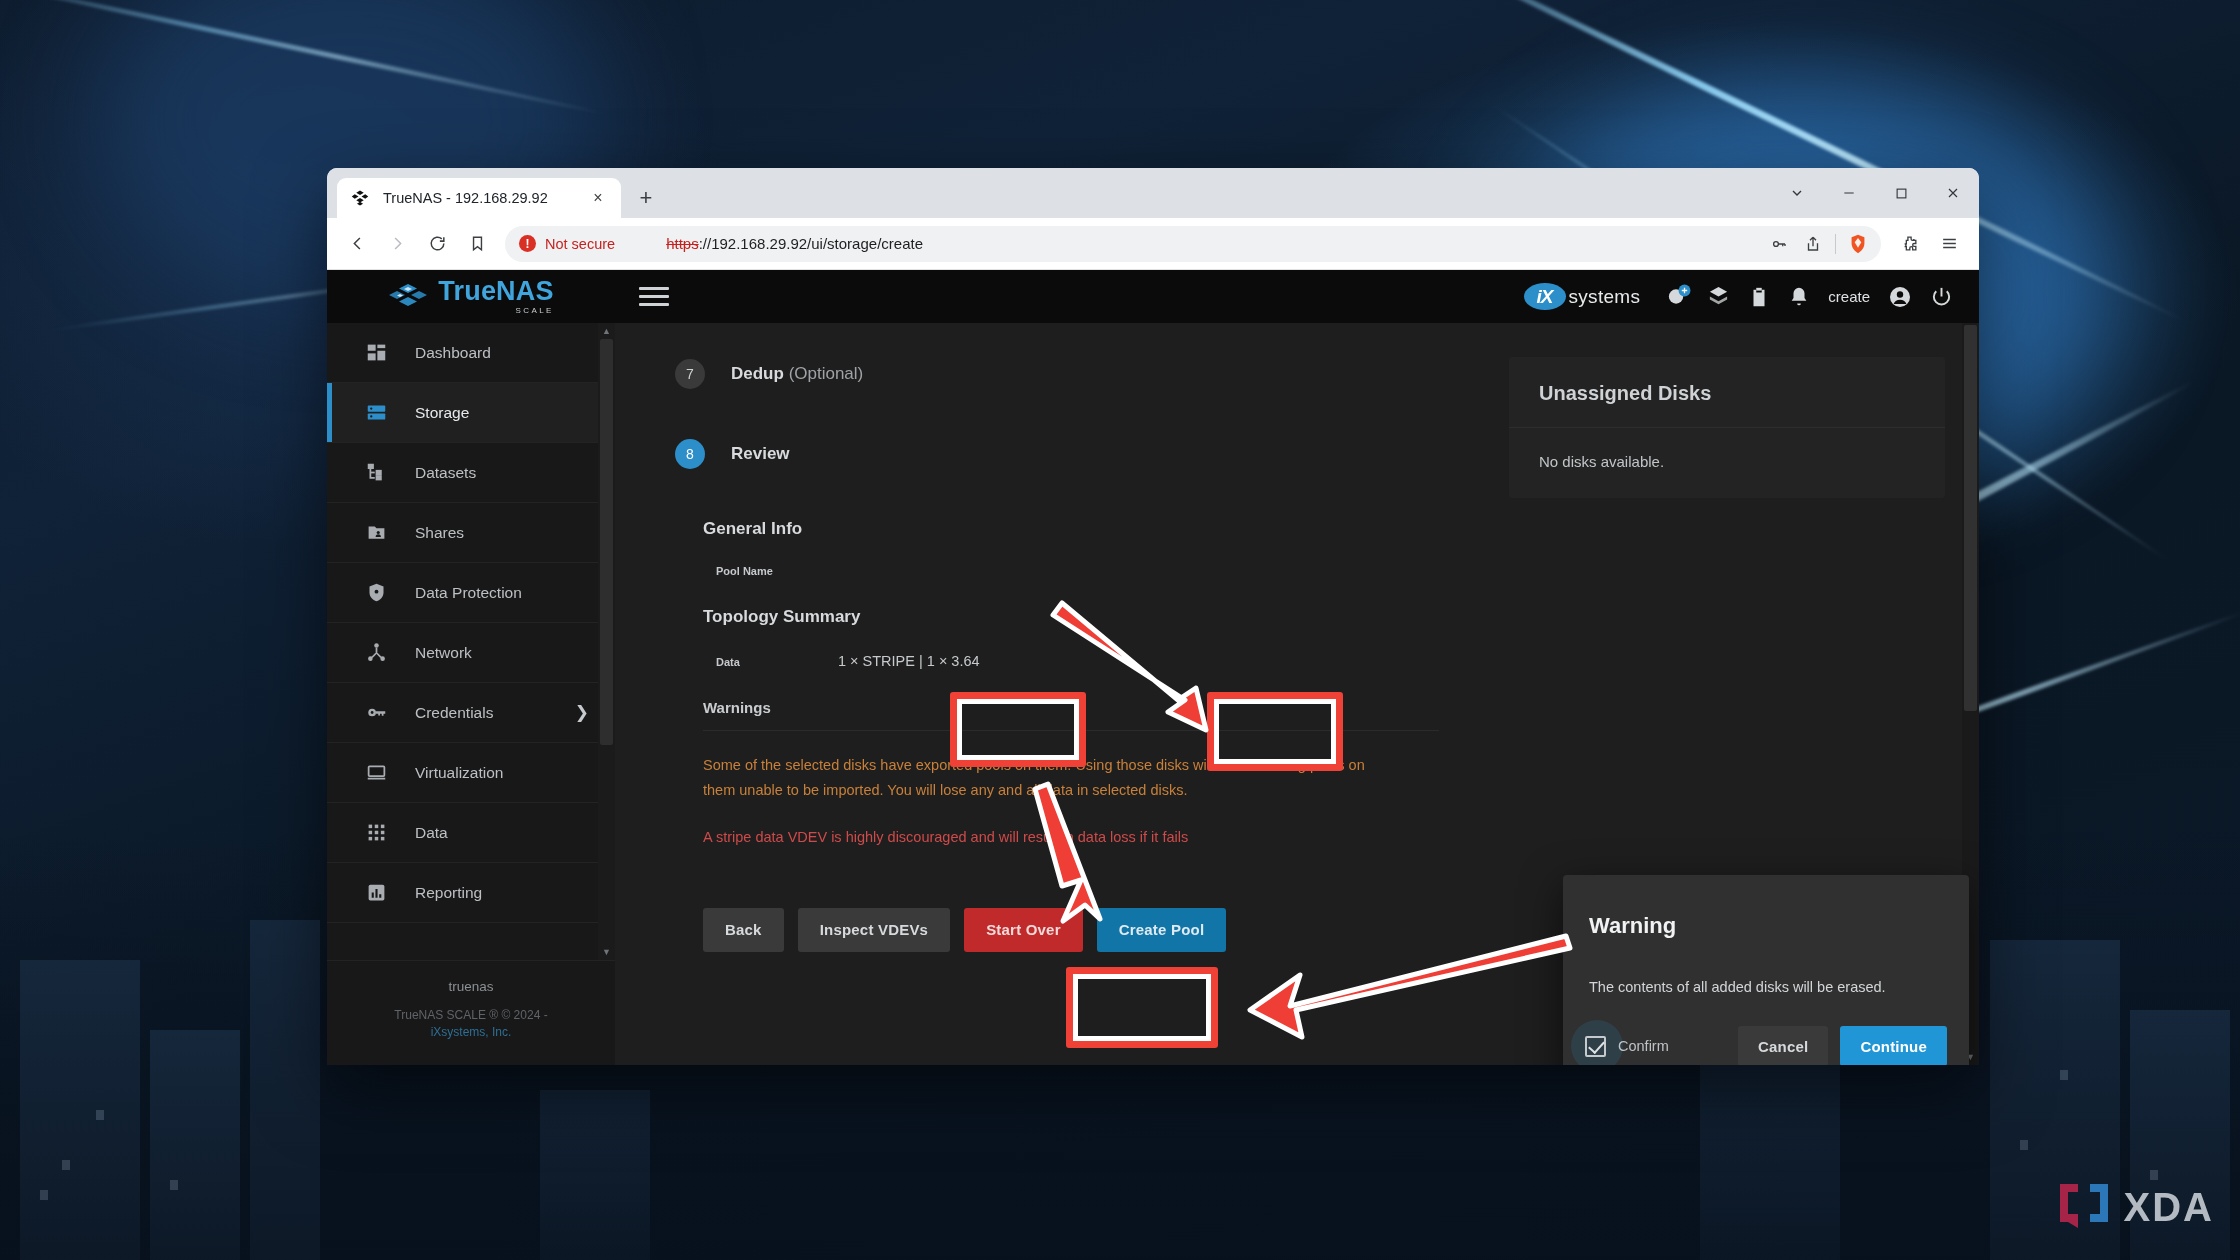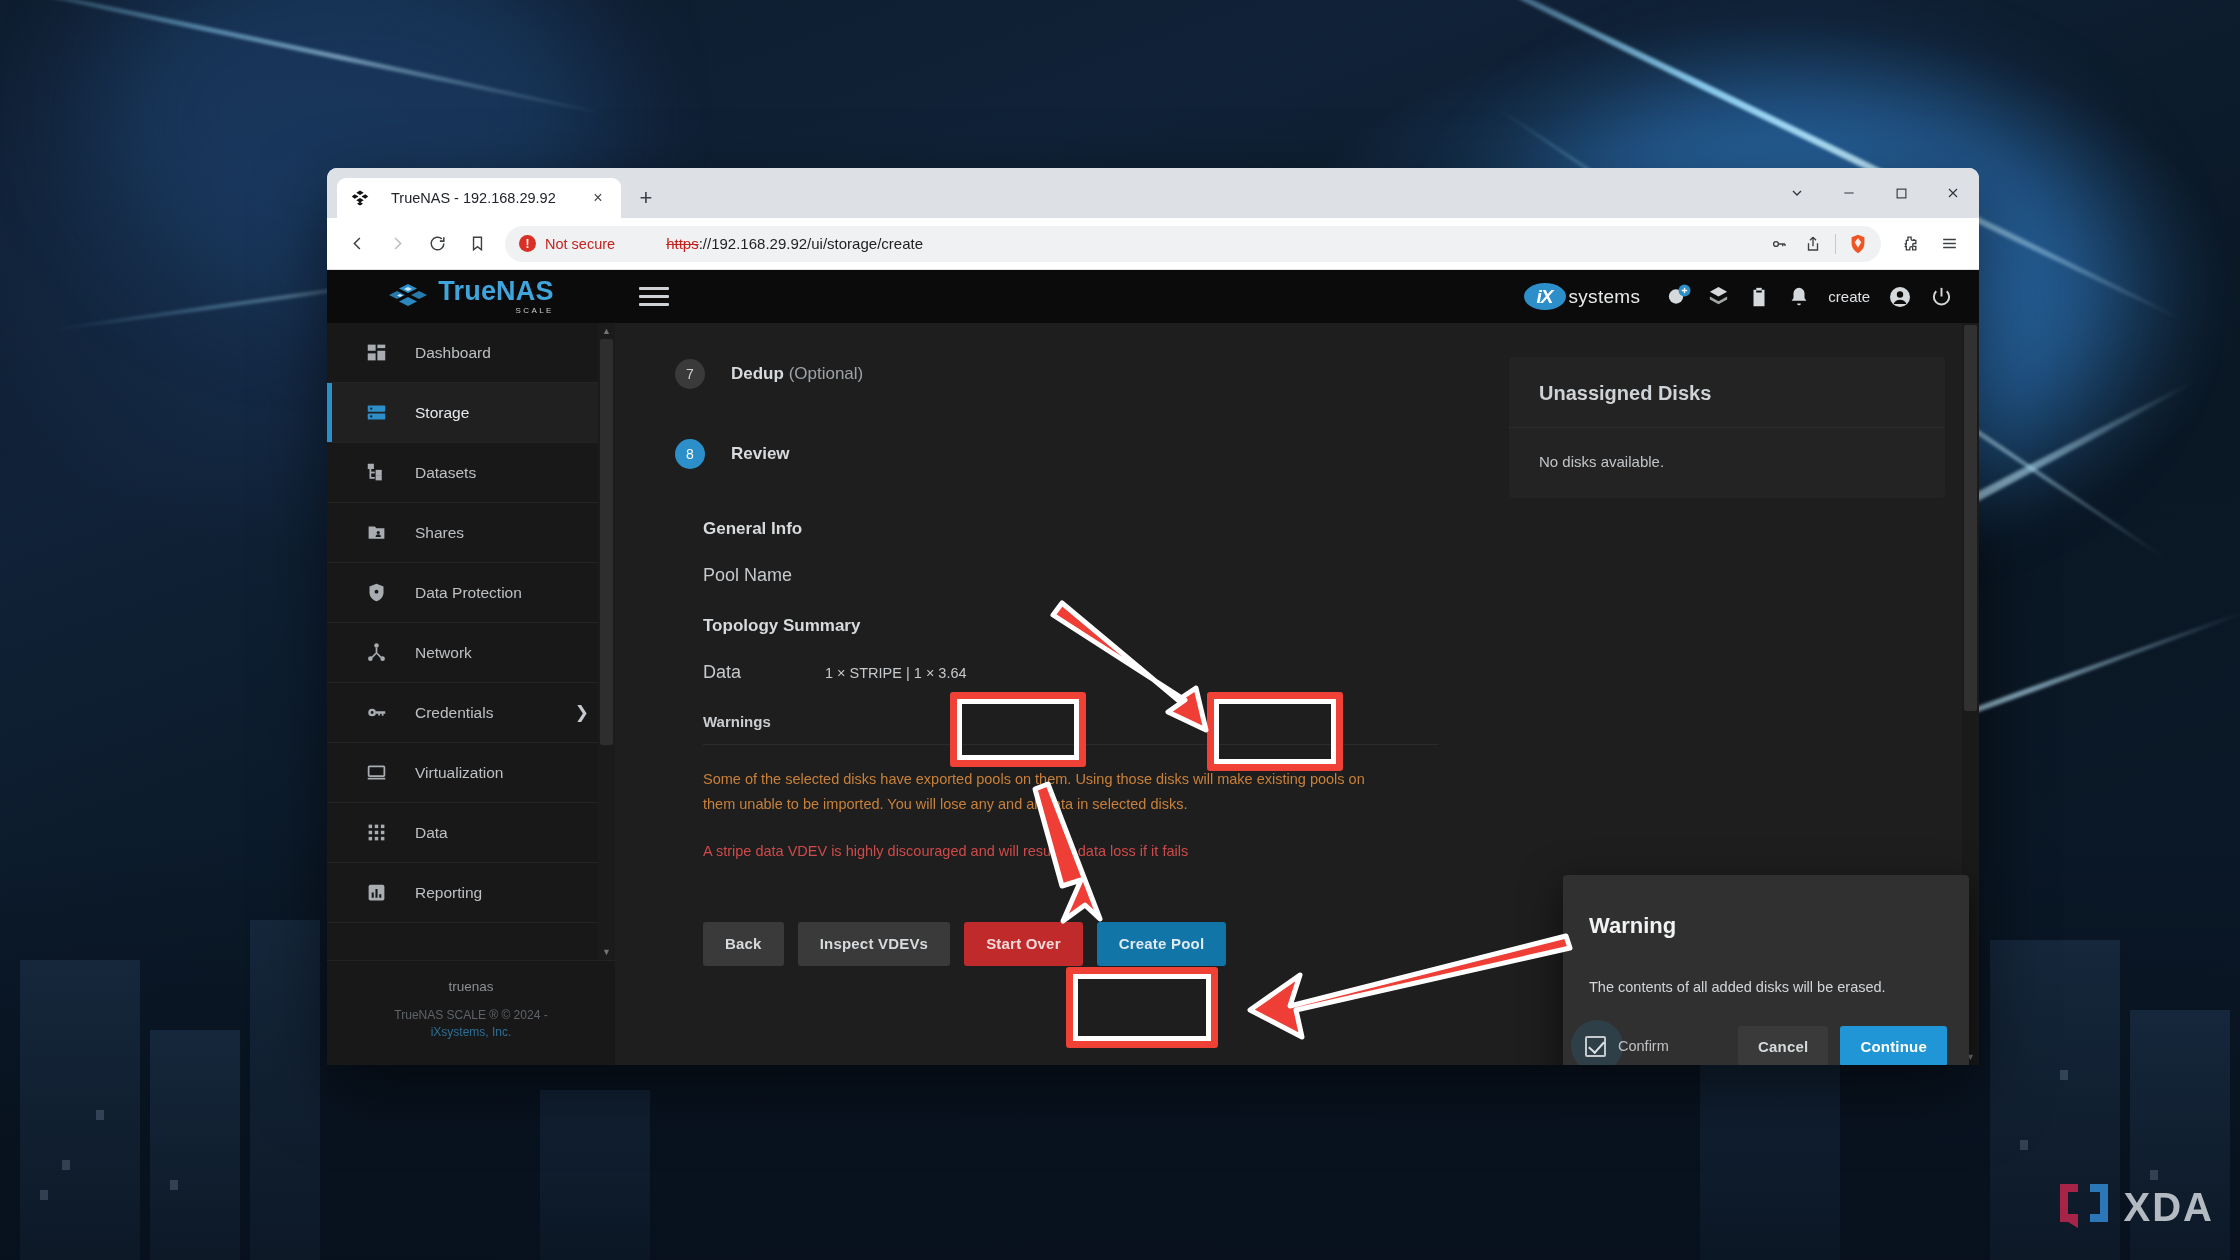--- a/index.html
+++ b/index.html
@@ -58,21 +58,21 @@
 
   
   #tabstrip {
     height: 50px;
     background: #dde1e6;
     display: flex; align-items: flex-end;
     padding-left: 10px;
     position: relative;
   }
   #tab {
-    display: flex; align-items: center; gap: 22px;
+    display: flex; align-items: center; gap: 14px;
     background: #ffffff;
     height: 40px;
     border-radius: 9px 9px 0 0;
     padding: 0 12px 0 14px;
     min-width: 284px;
     position: relative;
   }
   #tab .favicon { width: 18px; height: 18px; flex: none; }
   #tab .tabtitle {
     font-size: 14.5px; color: #20242b; white-space: nowrap;
@@ -250,21 +250,21 @@
 
   #review-body { padding: 0 60px; }
   .sec-title {
     font-size: 17px; font-weight: 700; color: #d8dbdd;
     margin: 0 0 26px 28px;
   }
   .row {
     display: flex; align-items: baseline; gap: 52px;
     margin: 0 0 30px 28px;
   }
-  .row .k { font-size: 18px; font-weight: 400; color: #c6cacd; min-width: 70px; }
+  .row .k { font-size: 11px; font-weight: 700; color: #c6cacd; min-width: 70px; margin-left: 13px; }
   .row .v { font-size: 14.5px; color: #c6cacd; }
   #warnings-head {
     font-size: 15px; font-weight: 700; color: #c9cdd0;
     margin: 0 0 0 28px; padding-bottom: 14px;
     border-bottom: 1px solid #2b2b2b;
   }
   .warn-orange {
     color: #c8803a; font-size: 14.5px; line-height: 1.72;
     margin: 22px 0 0 28px; max-width: 690px;
   }

